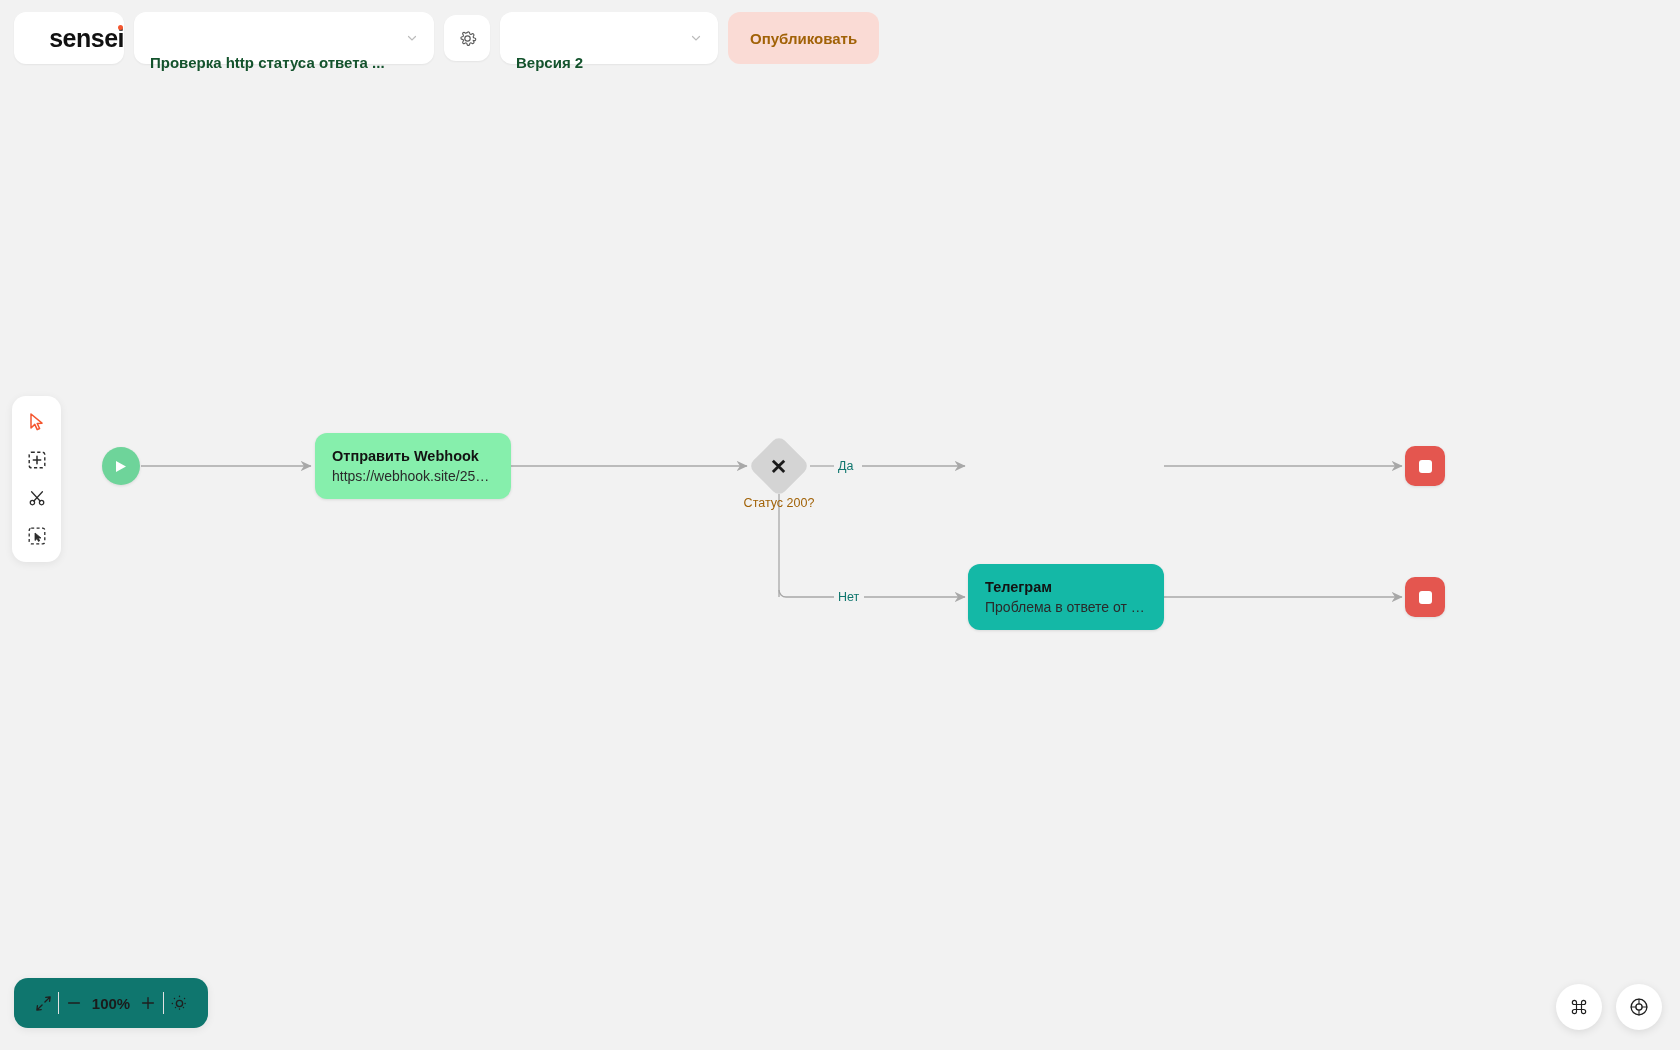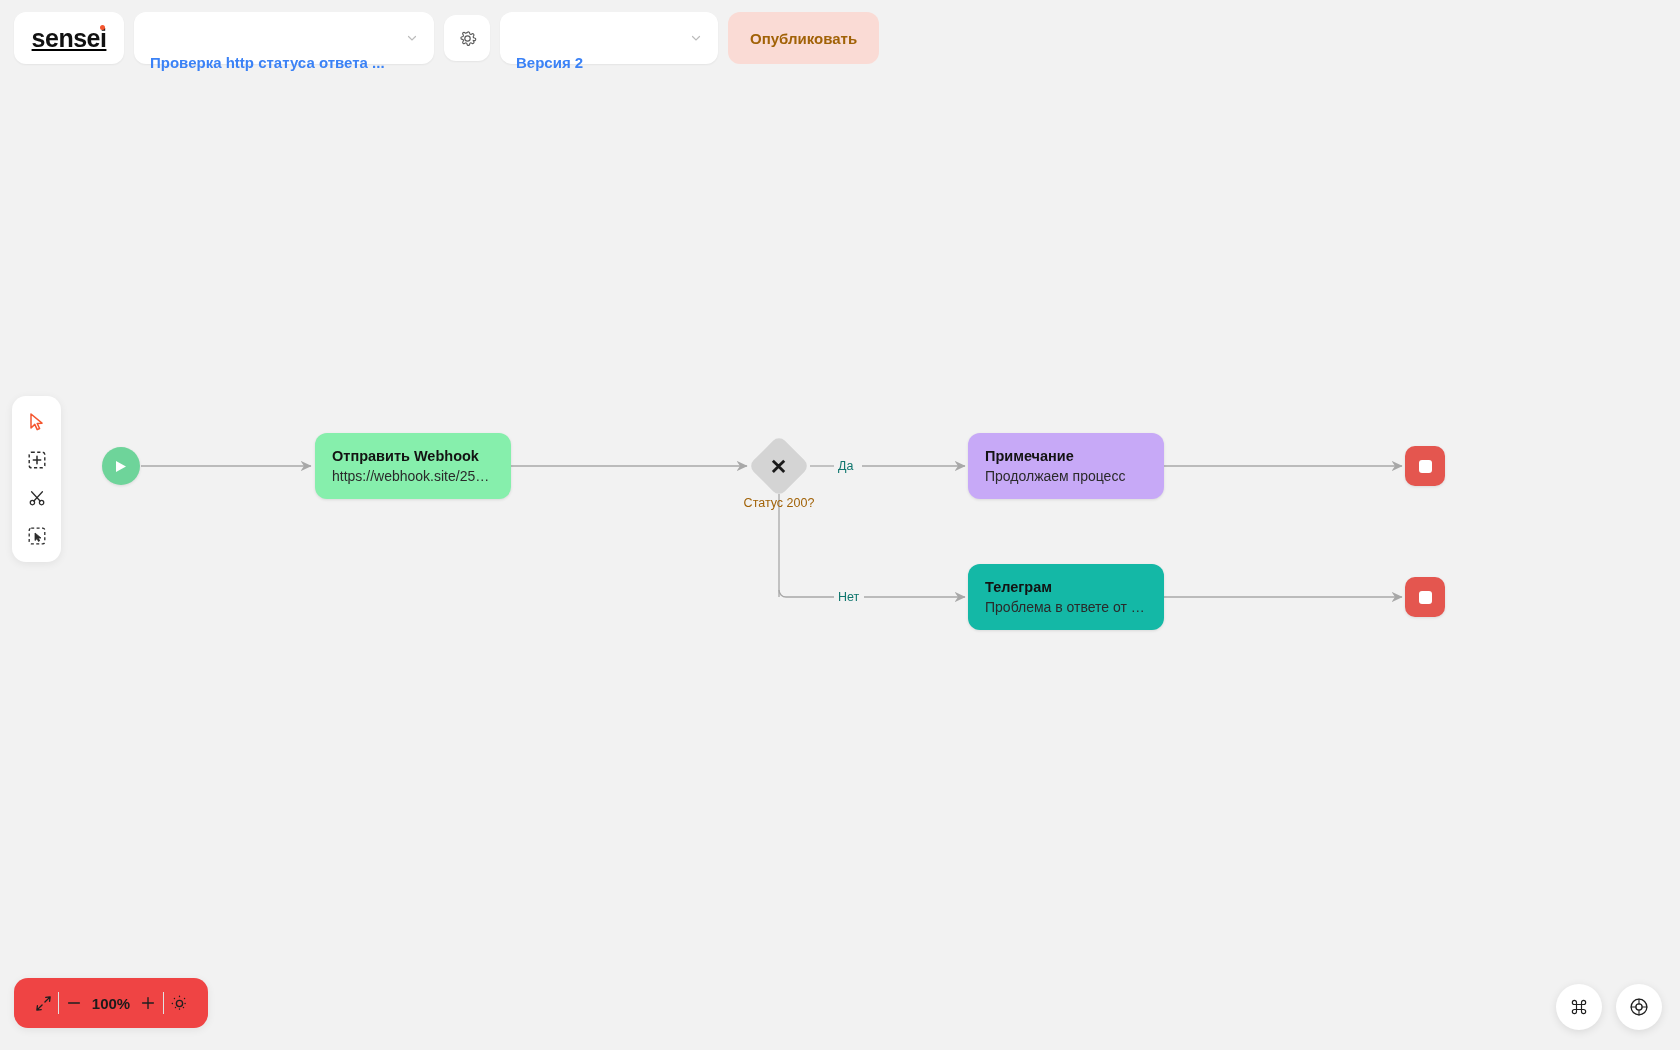--- a/index.html
+++ b/index.html
@@ -13,41 +13,40 @@
 
   
   .topbar {
     position: absolute; top: 0; left: 0; width: 1680px; height: 76px;
     background: #f2f2f2;
     display: flex; align-items: center; padding: 0 14px; gap: 10px;
     z-index: 30;
   }
   .logo-box {
     width: 110px; height: 52px; background: #ffffff; border-radius: 12px;
-    display: flex; align-items: center; justify-content: center;
+    display: flex; align-items: center; justify-content: flex-end;
     box-shadow: 0 1px 2px rgba(0,0,0,.06);
-    text-decoration: underline;
   }
   .logo-text {
     position: relative; font-size: 25px; font-weight: 700; letter-spacing: -0.5px;
     color: #111111;
   }
   .logo-dot {
     position: absolute; right: 1px; top: 1px;
     width: 5px; height: 5px; border-radius: 50%; background: #f4562f;
   }
   .select-box {
     height: 52px; background: #ffffff; border-radius: 12px;
     display: flex; align-items: center; justify-content: space-between;
     padding: 0 16px; box-shadow: 0 1px 2px rgba(0,0,0,.06);
     cursor: pointer;
   }
   .select-flow { width: 300px; }
   .select-version { width: 218px; }
-  .select-label { font-size: 15px; font-weight: 700; color: #3b82f6; white-space: nowrap;
+  .select-label { font-size: 15px; font-weight: 700; color: #14532d; white-space: nowrap;
     overflow: hidden; text-overflow: ellipsis; margin-top: 48px; }
   .chev { width: 12px; height: 12px; flex: 0 0 auto; margin-left: 8px; opacity: .45; }
   .icon-btn {
     width: 46px; height: 46px; background: #ffffff; border-radius: 12px;
     display: flex; align-items: center; justify-content: center;
     box-shadow: 0 1px 2px rgba(0,0,0,.06); cursor: pointer;
   }
   .publish-btn {
     height: 52px; padding: 0 22px; border-radius: 12px;
     background: #fadbd5; color: #a16207;
@@ -69,21 +68,21 @@
     gap: 2px; box-shadow: 0 2px 8px rgba(0,0,0,.07); z-index: 20;
   }
   .tool {
     width: 40px; height: 36px; display: flex; align-items: center; justify-content: center;
     border-radius: 8px; cursor: pointer;
   }
 
   
   .zoombar {
     position: absolute; left: 14px; bottom: 22px; height: 50px;
-    background: #ef4444; border-radius: 14px;
+    background: #0f766e; border-radius: 14px;
     display: flex; align-items: center; padding: 0 14px; gap: 0;
     box-shadow: 0 2px 8px rgba(0,0,0,.07); z-index: 20;
   }
   .zoombar .divider { width: 1px; height: 22px; background: #e2e2e2; }
   .zoom-level { font-size: 15px; font-weight: 700; color: #1b1b1b; min-width: 44px; text-align: center; }
   .zb-btn { width: 30px; height: 30px; display: flex; align-items: center; justify-content: center; cursor: pointer; }
 
   
   .br-group { position: absolute; right: 18px; bottom: 20px; display: flex; gap: 14px; z-index: 20; }
   .round-btn {
@@ -175,24 +174,20 @@
       <div class="card-sub">https://webhook.site/25a2…</div>
     </div>
 
     <div class="diamond-wrap" style="left:757px; top:444px;">
       <div class="diamond">
         <span class="diamond-x">✕</span>
       </div>
       <div class="diamond-label">Статус 200?</div>
     </div>
 
-    <div class="node card" style="left:968px; top:433px; background:#c7a9f7;">
-      <div class="card-title">Примечание</div>
-      <div class="card-sub">Продолжаем процесс</div>
-    </div>
 
     <div class="node card" style="left:968px; top:564px; background:#14b8a6;">
       <div class="card-title">Телеграм</div>
       <div class="card-sub">Проблема в ответе от ху…</div>
     </div>
 
     <div class="node end-node" style="left:1405px; top:446px;">
       <span class="end-sq"></span>
     </div>
     <div class="node end-node" style="left:1405px; top:577px;">

